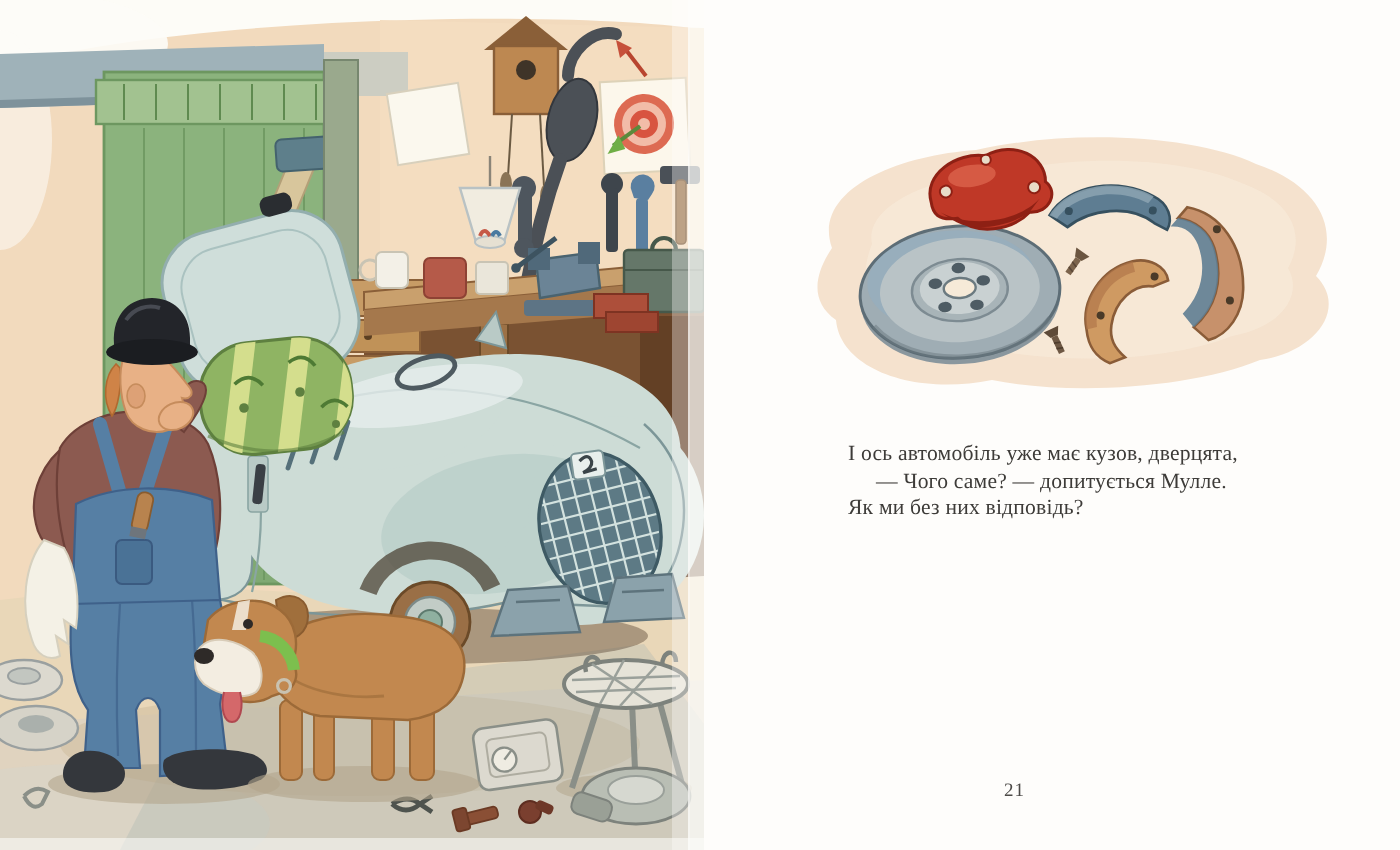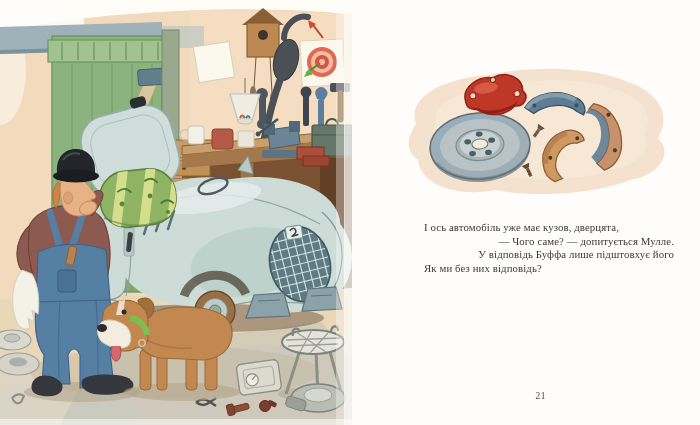--- a/index.html
+++ b/index.html
@@ -11,24 +11,24 @@
   .spread{position:relative;width:700px;height:425px;background:#ef4444;}
   .left-illustration{position:absolute;left:0;top:0;}
   .right-page{position:absolute;left:352px;top:0;width:348px;height:425px;background:#fefdfb;}
   .parts-illustration{position:absolute;left:36px;top:62px;}
   .story-text{
     position:absolute;left:72px;top:221px;width:250px;
     font-size:10.8px;line-height:13.6px;color:#3d3b38;
     letter-spacing:.1px;
   }
   .story-text p{margin:0;white-space:nowrap;}
-  .story-text p.indent{text-indent:14px;text-align:right;}
+  .story-text p.indent{text-indent:14px;}
   .page-number{
     position:absolute;left:150px;top:391px;width:44px;
-    text-align:right;font-size:9.5px;color:#4c4a47;letter-spacing:.5px;
+    text-align:left;font-size:9.5px;color:#4c4a47;letter-spacing:.5px;
   }
 </style>
 </head>
 <body>
 
 <div class="spread">
 
   <svg class="left-illustration" width="352" height="425" viewBox="0 0 352 425" xmlns="http://www.w3.org/2000/svg">
     <defs>
       <clipPath id="grilleClip">
@@ -444,20 +444,19 @@
         <polygon points="-4,-6 4,-6 2,-2 -2,-2" fill="#5e4a38"></polygon>
         <rect x="-1.6" y="-2" width="3.2" height="9" fill="#6e5844"></rect>
         <line x1="-1.6" y1="1" x2="1.6" y2="2" stroke="#4e3c2c" stroke-width="0.8"></line>
         <line x1="-1.6" y1="4" x2="1.6" y2="5" stroke="#4e3c2c" stroke-width="0.8"></line>
       </g>
     </svg>
 
     <div class="story-text">
       <p class="line">І ось автомобіль уже має кузов, дверцята,</p>
       <p class="line indent">— Чого саме? — допитується Мулле.</p>
-      <p class="line indent">У відповідь Буффа лише підштовхує його</p>
       <p class="line">Як ми без них відповідь?</p>
     </div>
 
     <div class="page-number">21</div>
   </div>
 
 </div>
 
 </body></html>

